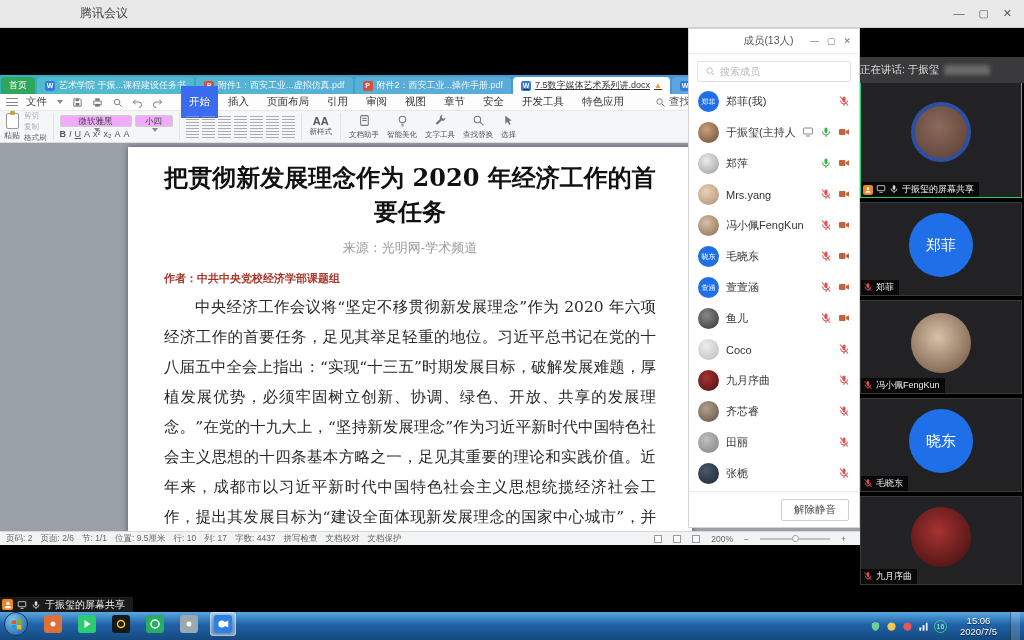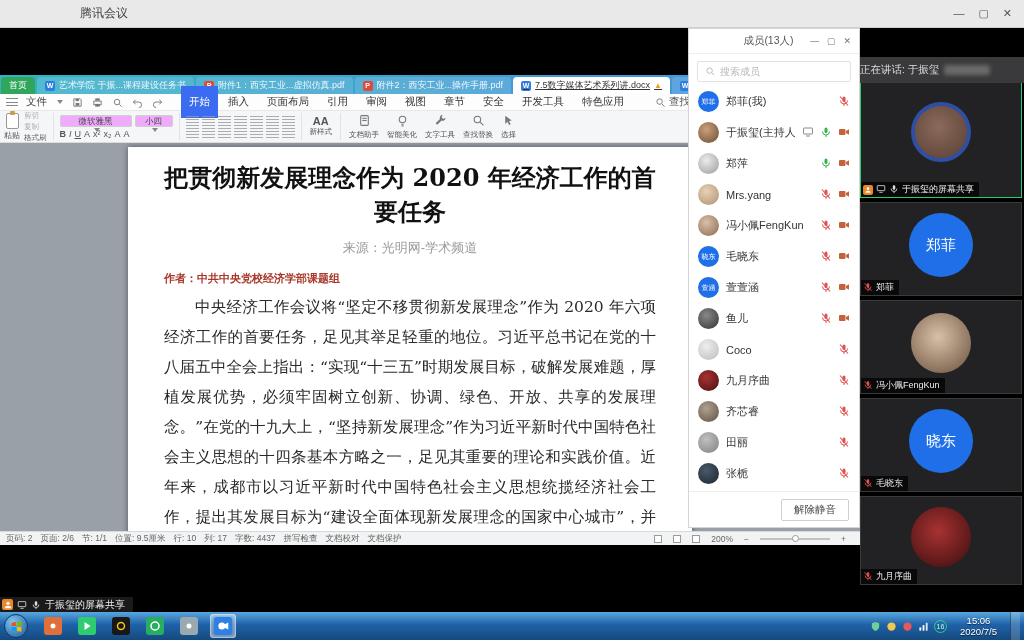--- a/index.html
+++ b/index.html
@@ -147,21 +147,21 @@
   
   #sharebanner { left:0px; top:569px; height:15px; background:#1a1a1a; z-index:3;
     display:flex; align-items:center; gap:4px; padding:0 8px 0 2px; }
   #sharebanner .txt { color:#eee; font-size:10px; }
   #sharebanner svg { width:10px; height:10px; }
   #sharebanner .porange { width:11px; height:11px; background:#e8882a; border-radius:2px;
     display:flex; align-items:center; justify-content:center; }
 
   
   #taskbar { left:0; top:612px; width:1024px; height:28px; z-index:10;
-    background:linear-gradient(#59a7e0,#1f62a8 45%,#15497e); display:flex; align-items:center; }
+    background:linear-gradient(#59a7e0,#1f62a8 45%,#15497e); display:flex; }
   #startorb { width:24px; height:24px; border-radius:50%; margin:0 8px 0 4px;
     background:radial-gradient(circle at 35% 30%, #7ec3f0, #1c5a9a); border:1px solid #0d3a66;
     display:flex; align-items:center; justify-content:center; }
   #startorb svg { width:13px; height:13px; }
   .tbapp { width:26px; height:24px; margin:0 4px; border-radius:3px; display:flex;
     align-items:center; justify-content:center; }
   .tbapp.active { background:rgba(255,255,255,.28); box-shadow:inset 0 0 4px rgba(255,255,255,.6);
     border:1px solid rgba(255,255,255,.5); }
   .appico { width:18px; height:18px; border-radius:3px; display:flex; align-items:center;
     justify-content:center; }

